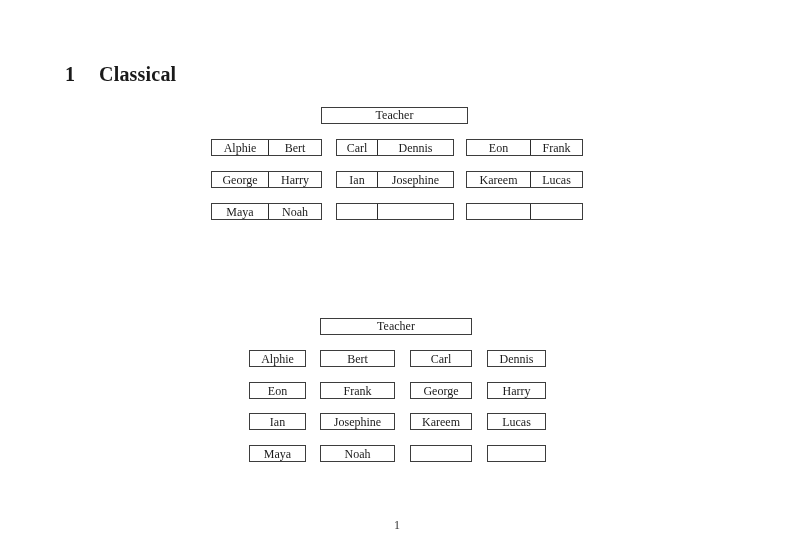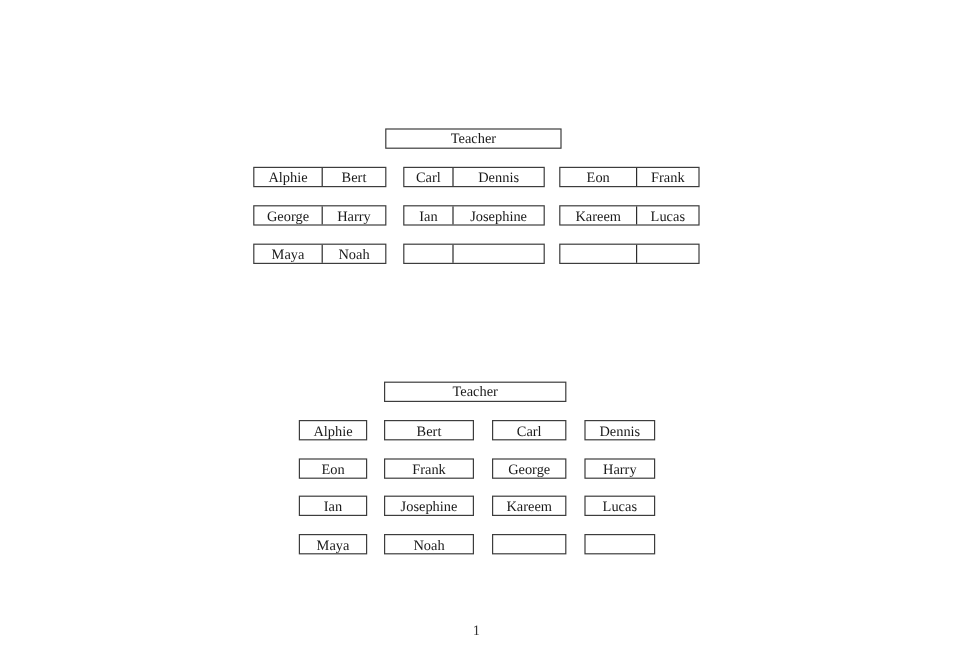--- a/index.html
+++ b/index.html
@@ -92,20 +92,23 @@
     text-align: center;
     font-size: 12px;
     color: #333333;
   }
 </style>
 </head>
 <body>
 
 <div id="page">
 
+  <div id="heading-classical" class="section-heading">
+    <span class="sec-num">1</span><span class="sec-title">Classical</span>
+  </div>
 
   <div id="teacher-classical" class="teacher-box">
     <span>Teacher</span>
   </div>
 
   <div id="classical-seats">
       <div class="seat-rowbox" style="left: 211px; top: 139px;">
         <span class="seat-cell" style="flex: 0 0 57px;">Alphie</span>
         <span class="seat-cell" style="flex: 0 0 52px;">Bert</span>
       </div>

